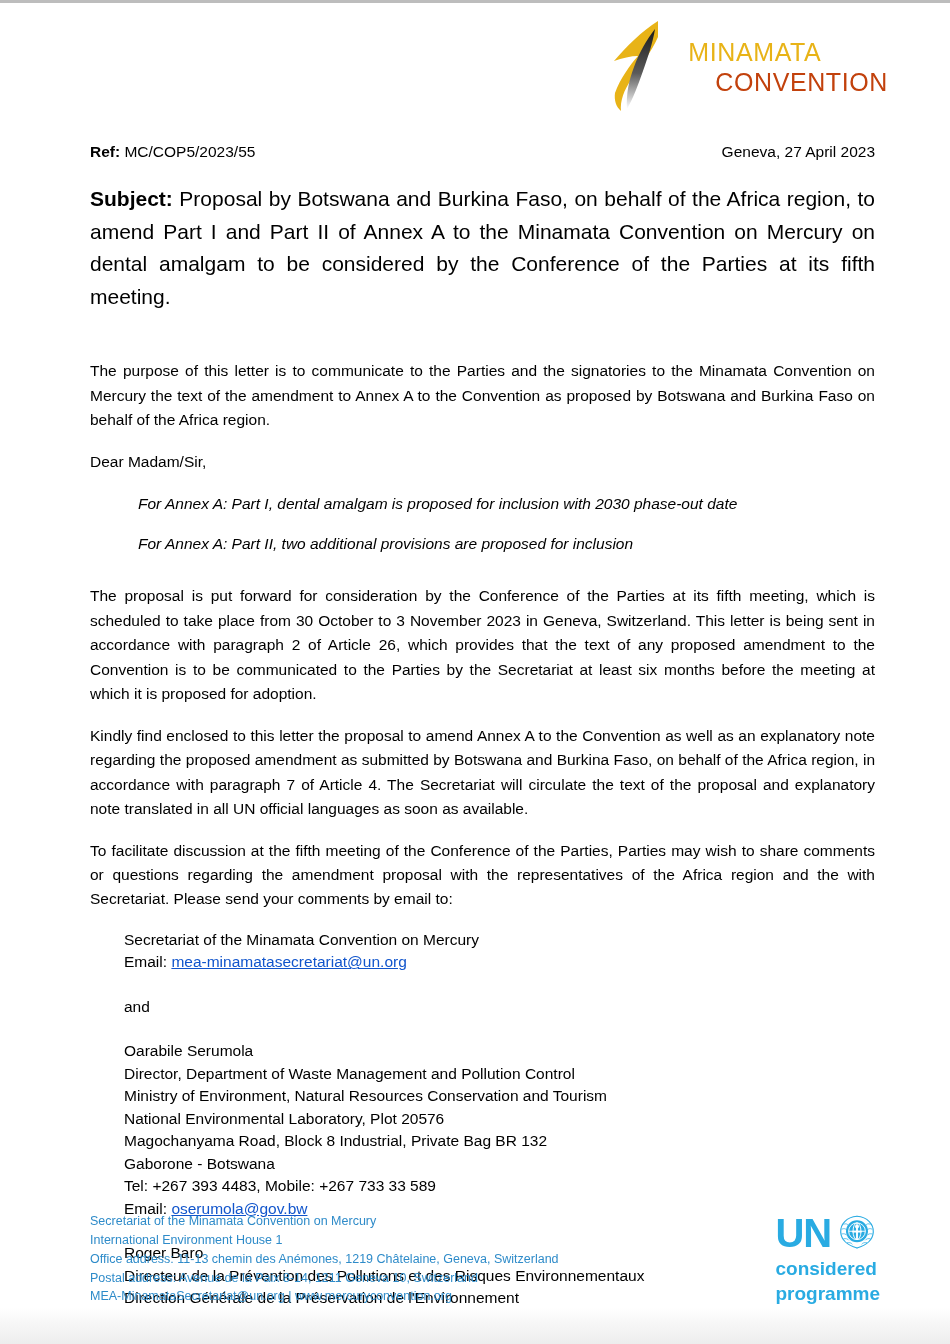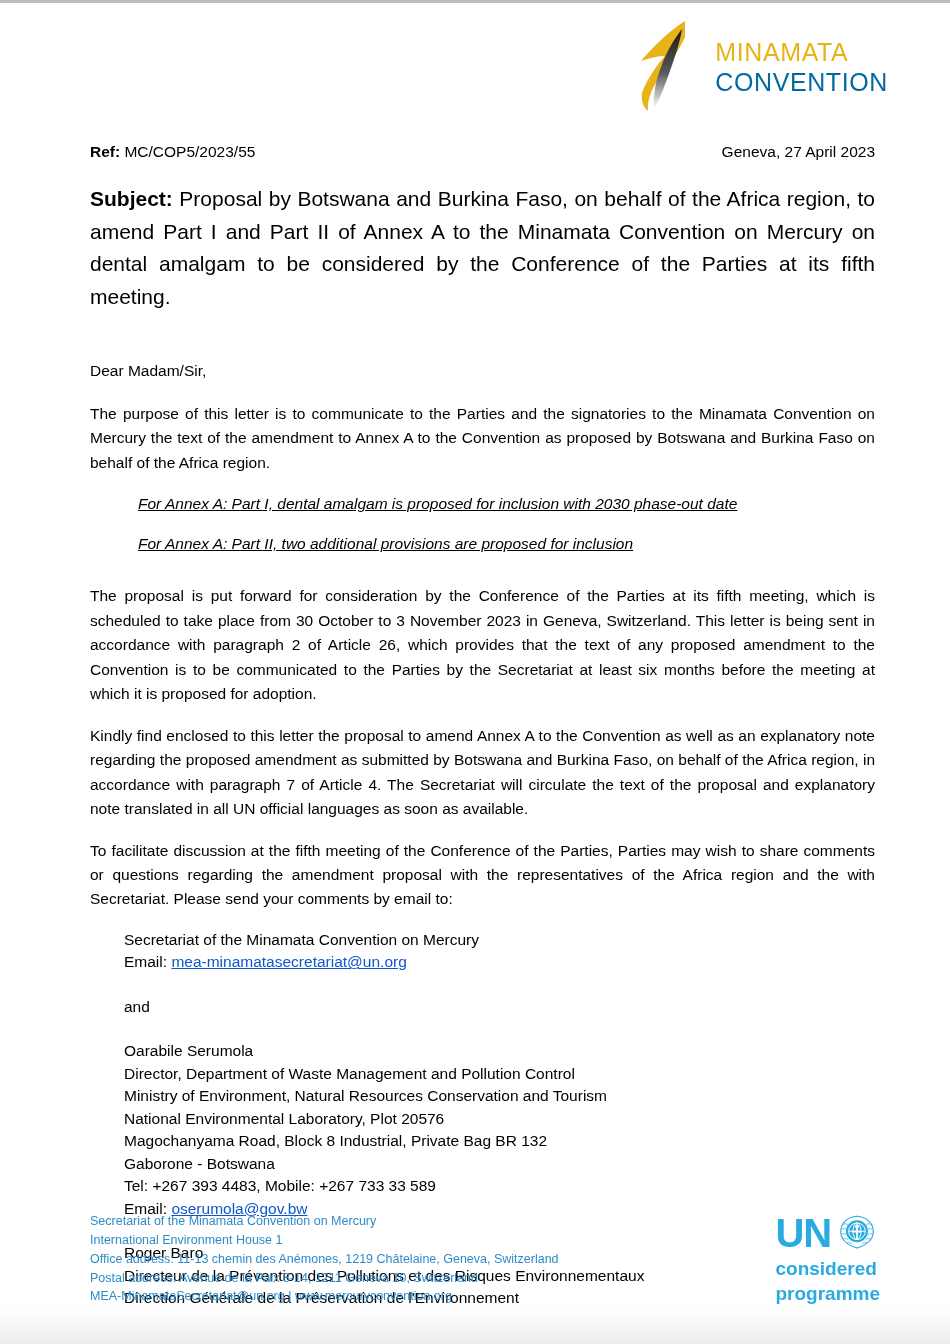--- a/index.html
+++ b/index.html
@@ -47,22 +47,23 @@
     line-height: 1.22;
     letter-spacing: 0.6px;
   }
   .wm-line1 {
     font-size: 25px;
     color: #E8B317;
     font-weight: 400;
   }
   .wm-line2, .wm-line3 {
     font-size: 25px;
-    color: #0369a1;
+    color: #c2410c;
     font-weight: 400;
+    margin-left: 27px;
   }
 
   
   .body-area {
     position: absolute;
     left: 90px;
     top: 140px;
     width: 785px;
   }
   .ref-row {
@@ -92,21 +93,21 @@
     text-align: left;
     margin-bottom: 18px;
   }
 
   .italic-line {
     font-size: 15.5px;
     font-style: italic;
     line-height: 1.55;
     margin: 0 0 16px 48px;
   }
-  .italic-block { margin-top: 2px; margin-bottom: 28px; text-decoration: underline; }
+  .italic-block { margin-top: 2px; margin-bottom: 28px; }
 
   .contact-block {
     font-size: 15.5px;
     line-height: 1.45;
     margin-left: 34px;
   }
   .contact-block .cline { white-space: pre-wrap; }
   .spacer-line { height: 22px; }
 
   a.maillink, .maillink {
@@ -180,23 +181,23 @@
 
   <div class="body-area">
 
     <div class="ref-row">
       <div class="ref-left"><b>Ref:</b><span> MC/COP5/2023/55</span></div>
       <div class="ref-right">Geneva, 27 April 2023</div>
     </div>
 
     <div class="subject"><b>Subject:</b><span> Proposal by Botswana and Burkina Faso, on behalf of the Africa region, to amend Part I and Part II of Annex A to the Minamata Convention on Mercury on dental amalgam to be considered by the Conference of the Parties at its fifth meeting.</span></div>
 
+    <p class="para">The purpose of this letter is to communicate to the Parties and the signatories to the Minamata Convention on Mercury the text of the amendment to Annex A to the Convention as proposed by Botswana and Burkina Faso on behalf of the Africa region.</p>
+
     <p class="para salutation">Dear Madam/Sir,</p>
-
-    <p class="para">The purpose of this letter is to communicate to the Parties and the signatories to the Minamata Convention on Mercury the text of the amendment to Annex A to the Convention as proposed by Botswana and Burkina Faso on behalf of the Africa region.</p>
 
     <div class="italic-block">
       <div class="italic-line">For Annex A: Part I, dental amalgam is proposed for inclusion with 2030 phase-out date</div>
       <div class="italic-line">For Annex A: Part II, two additional provisions are proposed for inclusion</div>
     </div>
 
     <p class="para">The proposal is put forward for consideration by the Conference of the Parties at its fifth meeting, which is scheduled to take place from 30 October to 3 November 2023 in Geneva, Switzerland. This letter is being sent in accordance with paragraph 2 of Article 26, which provides that the text of any proposed amendment to the Convention is to be communicated to the Parties by the Secretariat at least six months before the meeting at which it is proposed for adoption.</p>
     <p class="para">Kindly find enclosed to this letter the proposal to amend Annex A to the Convention as well as an explanatory note regarding the proposed amendment as submitted by Botswana and Burkina Faso, on behalf of the Africa region, in accordance with paragraph 7 of Article 4. The Secretariat will circulate the text of the proposal and explanatory note translated in all UN official languages as soon as available.</p>
     <p class="para">To facilitate discussion at the fifth meeting of the Conference of the Parties, Parties may wish to share comments or questions regarding the amendment proposal with the representatives of the Africa region and the with Secretariat. Please send your comments by email to:</p>
 

